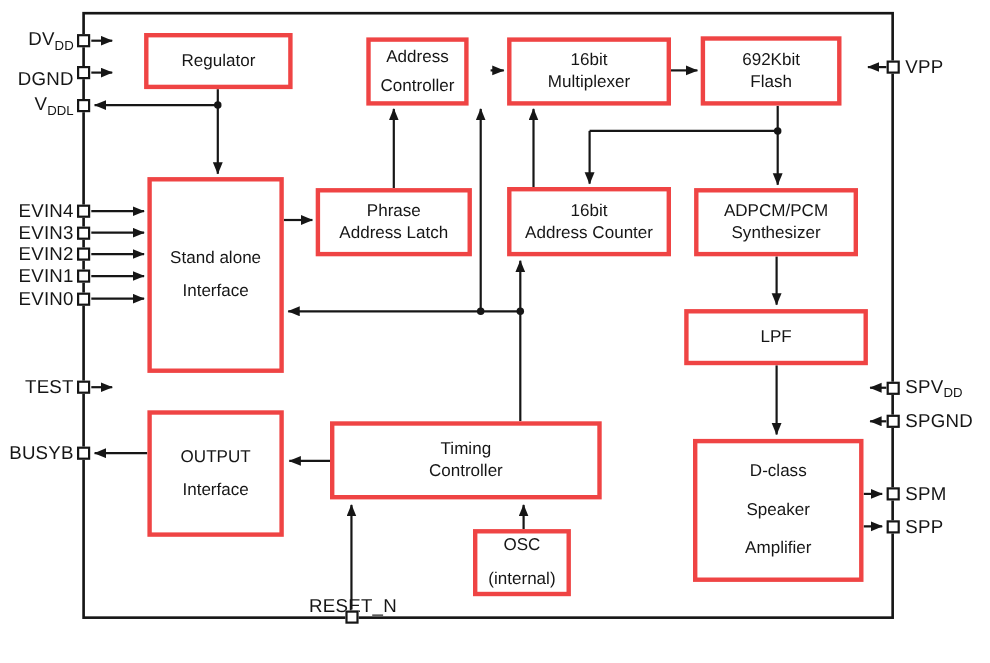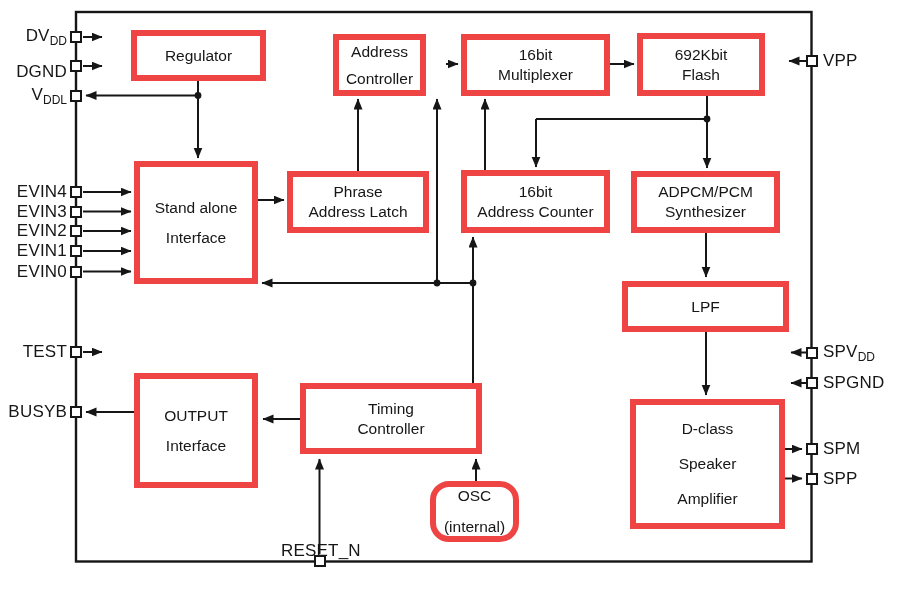--- a/index.html
+++ b/index.html
@@ -3,27 +3,27 @@
 <meta charset="utf-8">
 <style>
   html,body { margin:0; padding:0; background:#ffffff; }
   .stage {
     position:relative; width:900px; height:603px; background:#ffffff;
     font-family:"Liberation Sans", sans-serif; color:#161616; overflow:hidden;
   }
   .wires { position:absolute; left:0; top:0; z-index:1; }
   .block {
     position:absolute; z-index:2; box-sizing:border-box;
-    border:6px solid #ef4444; background:#ffffff;
+    border:4px solid #ef4444; background:#ffffff;
     display:flex; flex-direction:column; align-items:center; justify-content:center;
     text-align:center; font-size:15.5px; line-height:18px; row-gap:2px;
   }
   .block.g9  { row-gap:9px; }
   .block.g12 { row-gap:12px; }
-  .block.g13 { row-gap:13px;border-radius:19px; }
+  .block.g13 { row-gap:13px; }
   .block.g17 { row-gap:17px; }
   .pin {
     position:absolute; z-index:3; box-sizing:border-box;
     width:12px; height:12px; background:#ffffff; border:2px solid #161616;
   }
   .plabel {
     position:absolute; z-index:2; font-size:17px; line-height:17px;
     white-space:nowrap; transform:translateY(-52%); letter-spacing:0.2px;
   }
   .plabel.pl-left  { right:833px; text-align:right; }
@@ -124,21 +124,21 @@
   <div class="block" style="left:461px;top:34px;width:149px;height:62px">
     <span>16bit</span>
     <span>Multiplexer</span>
   </div>
 
   <div class="block" style="left:637px;top:33px;width:128px;height:63px">
     <span>692Kbit</span>
     <span>Flash</span>
   </div>
 
-  <div class="block g12" style="left:134px;top:161px;width:124px;height:123px">
+  <div class="block g12" style="left:134px;top:161px;width:124px;height:178px">
     <span>Stand alone</span>
     <span>Interface</span>
   </div>
 
   <div class="block" style="left:287px;top:171px;width:142px;height:62px">
     <span>Phrase</span>
     <span>Address Latch</span>
   </div>
 
   <div class="block" style="left:461px;top:170px;width:149px;height:63px">
@@ -153,21 +153,21 @@
   <div class="block" style="left:631px;top:171px;width:149px;height:62px">
     <span>ADPCM/PCM</span>
     <span>Synthesizer</span>
   </div>
 
   <div class="block g12" style="left:134px;top:373px;width:124px;height:115px">
     <span>OUTPUT</span>
     <span>Interface</span>
   </div>
 
-  <div class="block" style="left:300px;top:383px;width:182px;height:71px">
+  <div class="block" style="left:300px;top:383px;width:247px;height:71px">
     <span>Timing</span>
     <span>Controller</span>
   </div>
 
   <div class="block g13" style="left:430px;top:481px;width:89px;height:61px">
     <span>OSC</span>
     <span>(internal)</span>
   </div>
 
   <div class="block g17" style="left:630px;top:399px;width:155px;height:130px">

